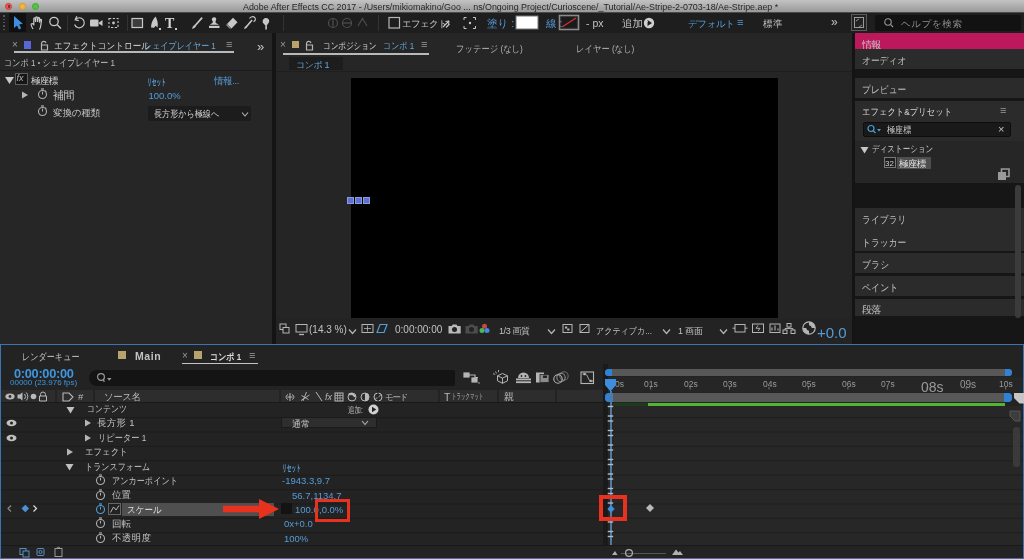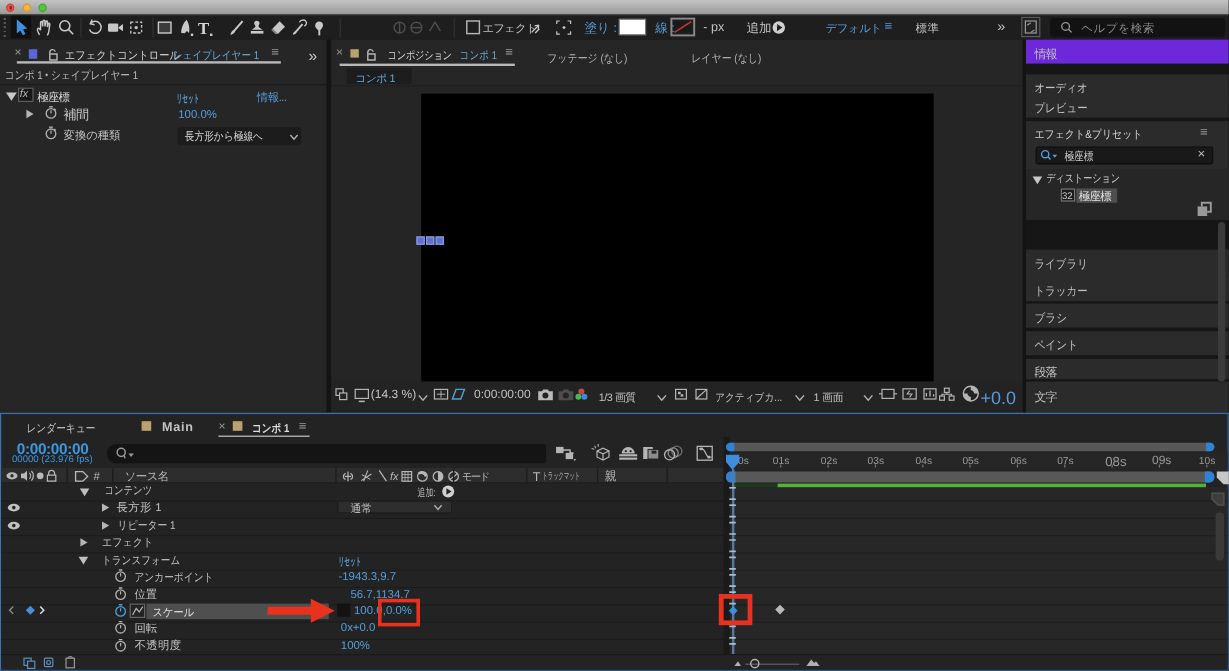--- a/index.html
+++ b/index.html
@@ -16,20 +16,21 @@
 </style>
 </head>
 <body>
 <div id="stage">
 
 <div class="abs" style="left:0;top:0;width:1024px;height:13px;background:linear-gradient(#c3c3c3,#999999);border-bottom:1px solid #4a4a4a;">
   <div class="abs" style="left:5px;top:2.5px;width:7px;height:7px;border-radius:50%;background:#ee544c;border:0.5px solid #c9423c;"></div>
   <div class="abs" style="left:7.5px;top:5px;width:2.5px;height:2.5px;border-radius:50%;background:#7d2b26;"></div>
   <div class="abs" style="left:19px;top:2.5px;width:7px;height:7px;border-radius:50%;background:#f5b63a;border:0.5px solid #d09b2f;"></div>
   <div class="abs" style="left:32px;top:2.5px;width:7px;height:7px;border-radius:50%;background:#50c643;border:0.5px solid #3fa733;"></div>
+  <div class="txt" style="left:243px;top:1.5px;font-size:8.9px;color:#262626;">Adobe After Effects CC 2017 - /Users/mikiomakino/Goo ... ns/Ongoing Project/Curioscene/_Tutorial/Ae-Stripe-2-0703-18/Ae-Stripe.aep *</div>
 </div>
 
 <div class="abs" id="toolbar" style="left:0;top:13px;width:1024px;height:20px;background:#1e1e1e;">
 
   <div class="abs" style="left:3px;top:2px;width:2px;height:16px;background:repeating-linear-gradient(#555 0 1.5px,transparent 1.5px 3.5px);"></div>
 
   <div class="abs" style="left:9px;top:0;width:17px;height:19px;background:#101010;"></div>
   <svg width="1024" height="20" style="left:0;top:0;">
 
     <path d="M14 3 L14 15 L17 12.4 L19 16.4 L21.2 15.3 L19.2 11.4 L22.8 10.8 Z" fill="#3e8fe0"></path>
@@ -290,24 +291,24 @@
         </svg>
     <svg width="18" height="18" style="left:525px;top:2px;">
       <circle cx="8" cy="8" r="6.2" fill="none" stroke="#b5b5b5" stroke-width="1.2"></circle>
       <path d="M8 1.8 A6.2 6.2 0 0 1 14.2 8 L10.8 8 A3.2 3.2 0 0 0 8 5.2 Z" fill="#b5b5b5"></path>
       <path d="M8 14.2 A6.2 6.2 0 0 1 1.8 8 L5.2 8 A3.2 3.2 0 0 0 8 10.8 Z" fill="#b5b5b5"></path>
     </svg>
     <div class="txt blue" style="left:541px;top:6px;font-size:15px;">+0.0</div>
   </div>
 </div>
 <div class="abs" id="sidebar" style="left:855px;top:33px;width:169px;height:311px;background:#161616;">
-  <div class="abs" style="left:0;top:0;width:169px;height:20px;background:#6d28d9;">
+  <div class="abs" style="left:0;top:0;width:169px;height:20px;background:#be185d;">
         <div class="txt gray j" style="left:7px;top:5px;font-size:10px;">情報</div>
       </div>
-  <div class="abs" style="left:0;top:29px;width:169px;height:20px;background:#2b2b2b;text-align:right;">
+  <div class="abs" style="left:0;top:16px;width:169px;height:20px;background:#2b2b2b;text-align:right;">
         <div class="txt gray" style="left:7px;top:5px;font-size:10px;transform:scaleX(0.87);transform-origin:0 0;">オーディオ</div>
       </div>
   <div class="abs" style="left:0;top:45px;width:169px;height:20px;background:#2b2b2b;">
         <div class="txt gray" style="left:7px;top:5px;font-size:10px;transform:scaleX(0.87);transform-origin:0 0;">プレビュー</div>
       </div>
 
   <div class="abs" style="left:0;top:67.5px;width:169px;height:82.5px;background:#2b2b2b;">
     <div class="txt" style="left:7px;top:5px;font-size:9.5px;transform:scaleX(0.87);transform-origin:0 0;color:#d6d6d6;">エフェクト&amp;プリセット</div>
     <div class="txt dim" style="left:145px;top:3px;font-size:11px;">≡</div>
 
@@ -342,23 +343,20 @@
       </div>
   <div class="abs" style="left:0;top:243.2px;width:169px;height:20px;background:#2b2b2b;">
         <div class="txt gray" style="left:7px;top:5px;font-size:10px;transform:scaleX(0.89);transform-origin:0 0;">ペイント</div>
       </div>
   <div class="abs" style="left:0;top:220.4px;width:169px;height:20px;background:#2b2b2b;">
         <div class="txt gray" style="left:7px;top:5px;font-size:10px;transform:scaleX(0.89);transform-origin:0 0;">ブラシ</div>
       </div>
   <div class="abs" style="left:0;top:266px;width:169px;height:17px;background:#2b2b2b;">
         <div class="txt gray j" style="left:7px;top:4px;font-size:10px;">段落</div>
       </div>
-  <div class="abs" style="left:0;top:285px;width:169px;height:26px;background:#2b2b2b;">
-        <div class="txt gray j" style="left:7px;top:6px;font-size:10px;">文字</div>
-      </div>
 
   <div class="abs" style="left:160px;top:152px;width:6px;height:133px;background:#3b3b3b;border-radius:3px;"></div>
 </div>
 
 <div class="abs" id="timeline" style="left:0;top:344px;width:1024px;height:215px;background:#232323;border:1px solid #3b74b1;">
 
   <div class="txt" style="left:21px;top:5.5px;font-size:9.5px;transform:scaleX(0.85);transform-origin:0 0;color:#c3c3c3;">レンダーキュー</div>
   <div class="abs" style="left:117px;top:6px;width:8px;height:8px;background:#b9a36c;"></div>
   <div class="txt" style="left:134px;top:5px;font-size:10.5px;color:#c3c3c3;font-weight:bold;letter-spacing:0.6px;">Main</div>
   <div class="txt dim" style="left:181px;top:5px;font-size:10px;">×</div>
@@ -604,21 +602,21 @@
 
   <div class="abs" style="left:607px;top:32px;width:415px;height:14.5px;background:#262626;"></div>
   <div class="txt dim" style="left:614px;top:34px;font-size:8.5px;">0s</div>
   <div class="txt dim" style="left:643px;top:34px;font-size:8.5px;">01s</div>
   <div class="txt dim" style="left:683px;top:34px;font-size:8.5px;">02s</div>
   <div class="txt dim" style="left:722px;top:34px;font-size:8.5px;">03s</div>
   <div class="txt dim" style="left:762px;top:34px;font-size:8.5px;">04s</div>
   <div class="txt dim" style="left:801px;top:34px;font-size:8.5px;">05s</div>
   <div class="txt dim" style="left:841px;top:34px;font-size:8.5px;">06s</div>
   <div class="txt dim" style="left:880px;top:34px;font-size:8.5px;">07s</div>
-  <div class="txt dim" style="left:920px;top:34px;font-size:11px;">08s</div>
+  <div class="txt dim" style="left:920px;top:34px;font-size:14px;">08s</div>
   <div class="txt dim" style="left:959px;top:34px;font-size:10px;">09s</div>
   <div class="txt dim" style="left:998px;top:34px;font-size:8.5px;">10s</div>
   <svg width="415" height="4" style="left:607px;top:41.5px;">
     <g stroke="#777" stroke-width="1">
       <line x1="3.2" y1="0" x2="3.2" y2="2.5"></line>
           <line x1="42.6" y1="0" x2="42.6" y2="2.5"></line>
       <line x1="82.1" y1="0" x2="82.1" y2="2.5"></line>
           <line x1="121.5" y1="0" x2="121.5" y2="2.5"></line>
       <line x1="161" y1="0" x2="161" y2="2.5"></line>
           <line x1="200.4" y1="0" x2="200.4" y2="2.5"></line>

